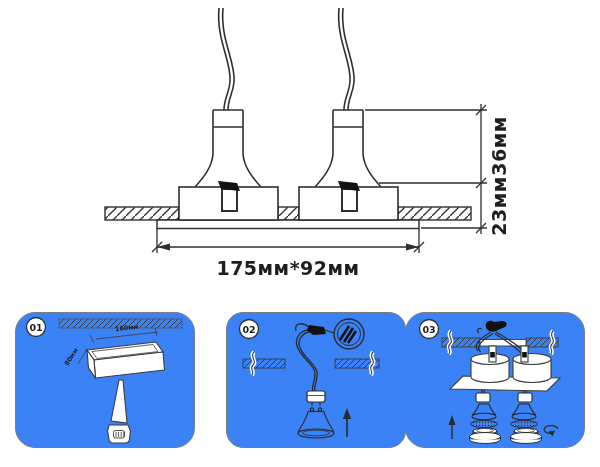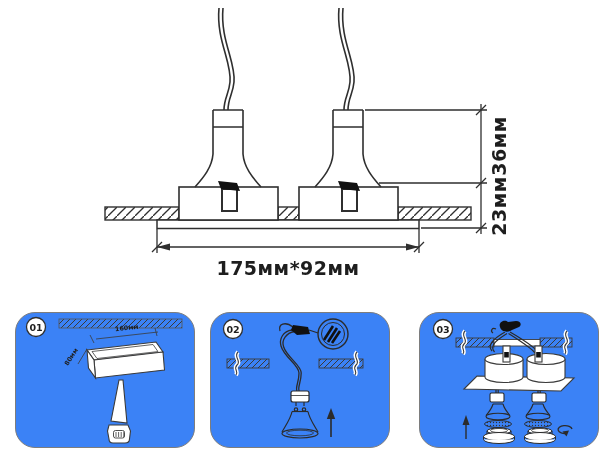--- a/index.html
+++ b/index.html
@@ -6,21 +6,21 @@
   .sheet{
     position:relative;width:600px;height:467px;background:#ffffff;overflow:hidden;
     font-family:"DejaVu Sans","Liberation Sans",sans-serif;
   }
   .main-svg{position:absolute;left:0;top:0;}
   .panel{
     position:absolute;top:312px;width:180px;height:136px;
     border:1.4px solid #7d7d7d;border-radius:20px;background:#3b82f6;box-sizing:border-box;
   }
   .panel svg{position:absolute;left:0;top:0;}
-  .p1{left:15px;} .p2{left:210px;} .p3{left:405px;margin-left:14px;}
+  .p1{left:15px;} .p2{left:226px;border-radius:17px;} .p3{left:405px;}
   text{font-family:"DejaVu Sans","Liberation Sans",sans-serif;fill:#1e1e1e;}
   .dim{font-weight:bold;font-size:19px;letter-spacing:.5px;}
   .badge-t{font-weight:bold;font-size:9.5px;}
   .tiny{font-weight:bold;font-size:6.3px;}
 </style>
 </head>
 <body>
 
 <div class="sheet">
 

